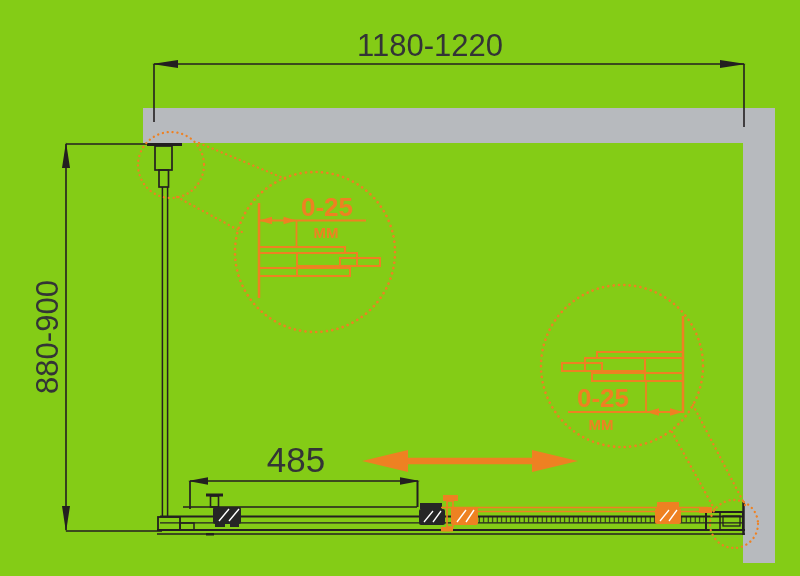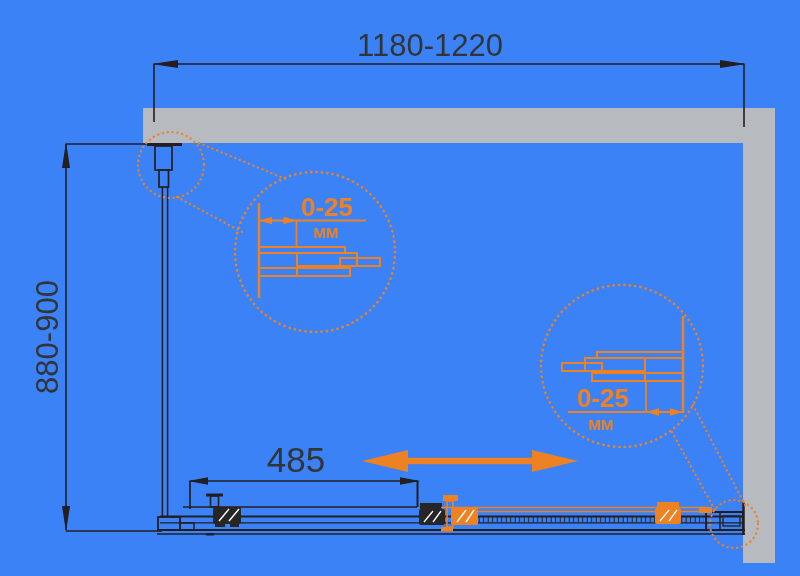--- a/index.html
+++ b/index.html
@@ -3,21 +3,21 @@
 <meta charset="utf-8">
 <style>
   :root{
     --accent_orange:#EE8122;
     --wall_gray:#B7BABE;
     --line_black:#231F20;
     --text_dark:#333436;
   }
   html,body{margin:0;padding:0;background:#ffffff;}
   .stage{
-    width:800px;height:576px;position:relative;background:#3b82f6;
+    width:800px;height:576px;position:relative;background:#84cc16;
     font-family:"Liberation Sans", sans-serif;
     overflow:hidden;
   }
   svg{display:block;}
   text{font-family:"Liberation Sans", sans-serif;}
   .dim-text{fill:var(--text_dark);}
   .orange-text{fill:var(--accent_orange);font-weight:bold;}
   .blk{stroke:var(--line_black);fill:none;}
   .org{stroke:var(--accent_orange);fill:none;}
   .dotted{stroke:var(--accent_orange);fill:none;stroke-linecap:round;}

